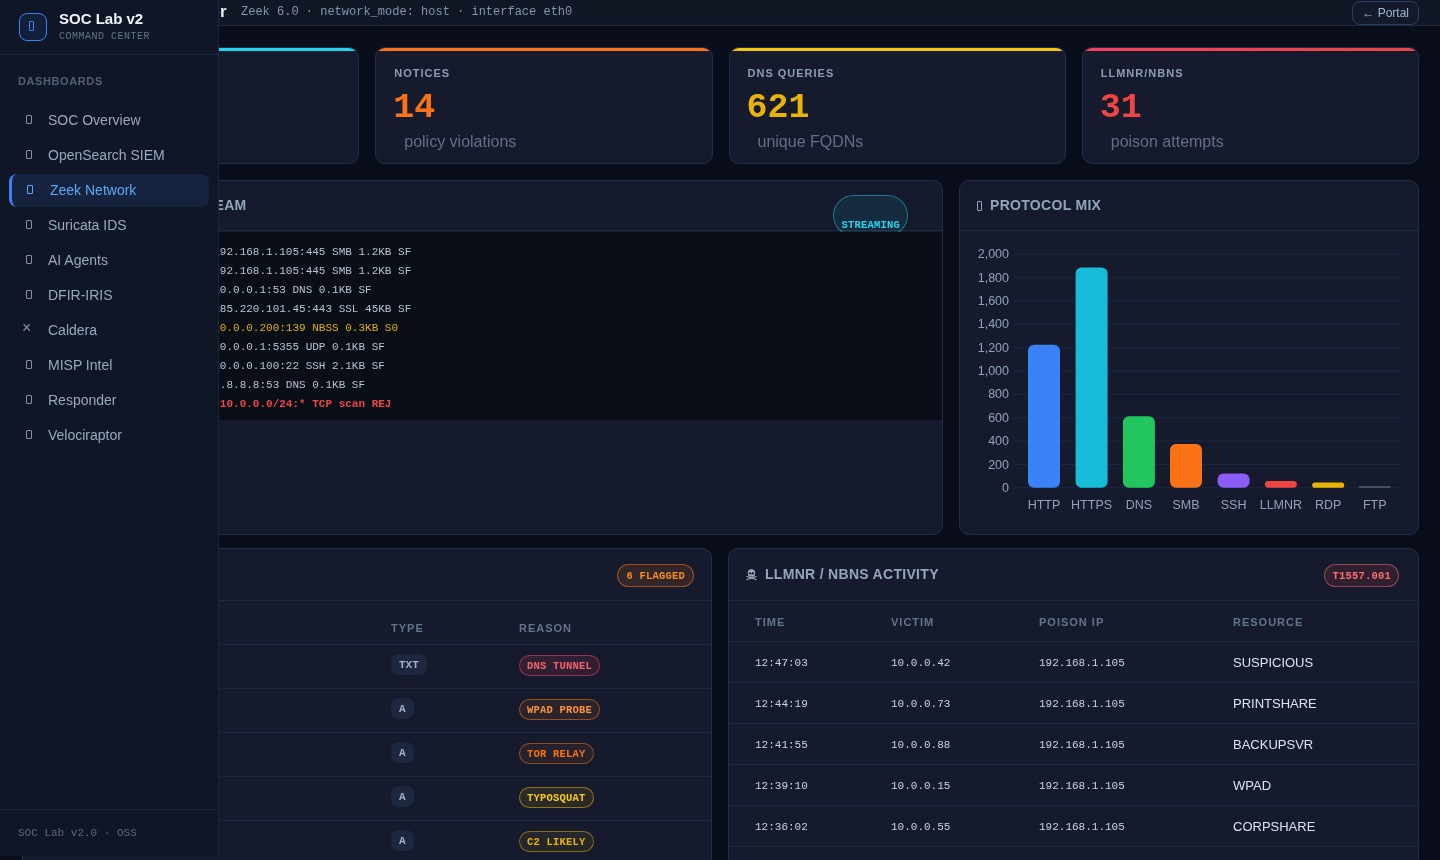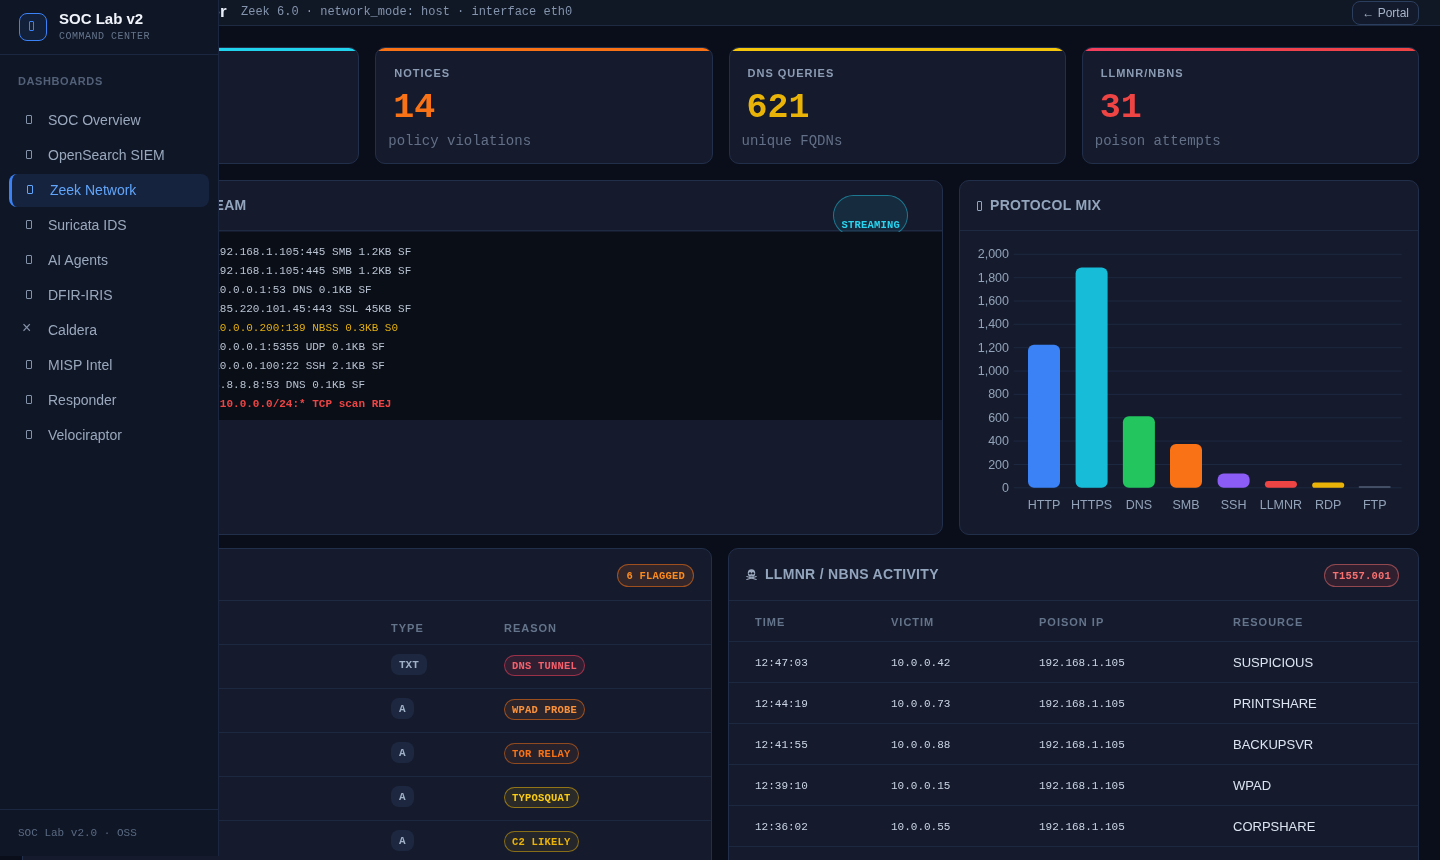--- a/index.html
+++ b/index.html
@@ -16,21 +16,21 @@
   #tb-portal { position:absolute; right:21px; top:1px; height:24px; line-height:22px; padding:0 9px;
     border:1px solid #2c3e5e; border-radius:8px; color:#a7b4c9; font-size:12px; background:#121a2c; }
 
   
   .cards { position:absolute; left:22px; top:47px; width:1397px; display:flex; gap:16px; }
   .card { flex:1; height:117px; background:#151b2d; border:1px solid #222f4a; border-radius:10px;
     overflow:hidden; position:relative; }
   .card .accent { height:3px; width:100%; }
   .card .lbl { position:absolute; left:18px; top:19px; font-size:11px; font-weight:bold; letter-spacing:1px; color:#8c9cb4; }
   .card .val { position:absolute; left:17px; top:43px; line-height:1; font-family:"Liberation Mono", monospace; font-size:35px; font-weight:bold;text-align:center; }
-  .card .sub { position:absolute; left:12px; top:85px; font-family:Liberation Mono, monospace; font-size:14px; color:#626f87; }
+  .card .sub { position:absolute; left:28px; top:85px; font-family:Liberation Sans, sans-serif; font-size:16px; color:#626f87; }
 
   
   .panel { position:absolute; background:#151b2d; border:1px solid #222f4a; border-radius:10px; overflow:hidden; }
   .phead { position:relative; height:50px; border-bottom:1px solid #1e2a42; }
   .ptitle { position:absolute; top:16px; font-size:14px; font-weight:bold; letter-spacing:0.3px; color:#93a5bd; white-space:nowrap; }
   .tofu { display:inline-block; width:5.5px; height:10px; border:1.5px solid currentColor; border-radius:1px;
     margin-right:8px; vertical-align:-1px; }
   .pill { position:absolute; font-family:"Liberation Mono", monospace; font-weight:bold; font-size:10.5px;
     letter-spacing:0.2px; border-radius:999px; }
 
@@ -66,21 +66,21 @@
   .thead .cell { font-size:11px; font-weight:bold; letter-spacing:1px; color:#64748b; }
   .tmono { font-family:"Liberation Mono", monospace; font-size:11px; color:#c9d4e3; }
 
   
   #dnspanel .thead { height:39px; }
   #dnspanel .thead .cell { top:21px; }
   #dnspanel .trow { height:44px; }
   .c-time { left:38px; }
   .c-query { left:50px; }
   .c-type { left:368px; }
-  .c-reason { left:481px; }
+  .c-reason { left:496px; }
   .typepill { display:inline-block; padding:5px 8px 4px; background:#1d2840; border-radius:8px;
     font-family:"Liberation Mono", monospace; font-size:11px; font-weight:bold; color:#9fb0c7; }
   .rbadge { display:inline-block; padding:4px 7px 3px; border-radius:999px;
     font-family:"Liberation Mono", monospace; font-size:10.5px; font-weight:bold; letter-spacing:0.2px; }
   .rb-red { color:#f4606c; border:1.5px solid rgba(244,63,94,0.55); background:rgba(244,63,94,0.12); }
   .rb-org { color:#fb923c; border:1.5px solid rgba(249,115,22,0.55); background:rgba(249,115,22,0.10); }
   .rb-org2 { color:#f97316; border:1.5px solid rgba(249,115,22,0.5); background:rgba(249,115,22,0.08); }
   .rb-yel { color:#facc15; border:1.5px solid rgba(234,179,8,0.55); background:rgba(234,179,8,0.10); }
   .rb-yel2 { color:#eab308; border:1.5px solid rgba(234,179,8,0.5); background:rgba(234,179,8,0.08); }
 

